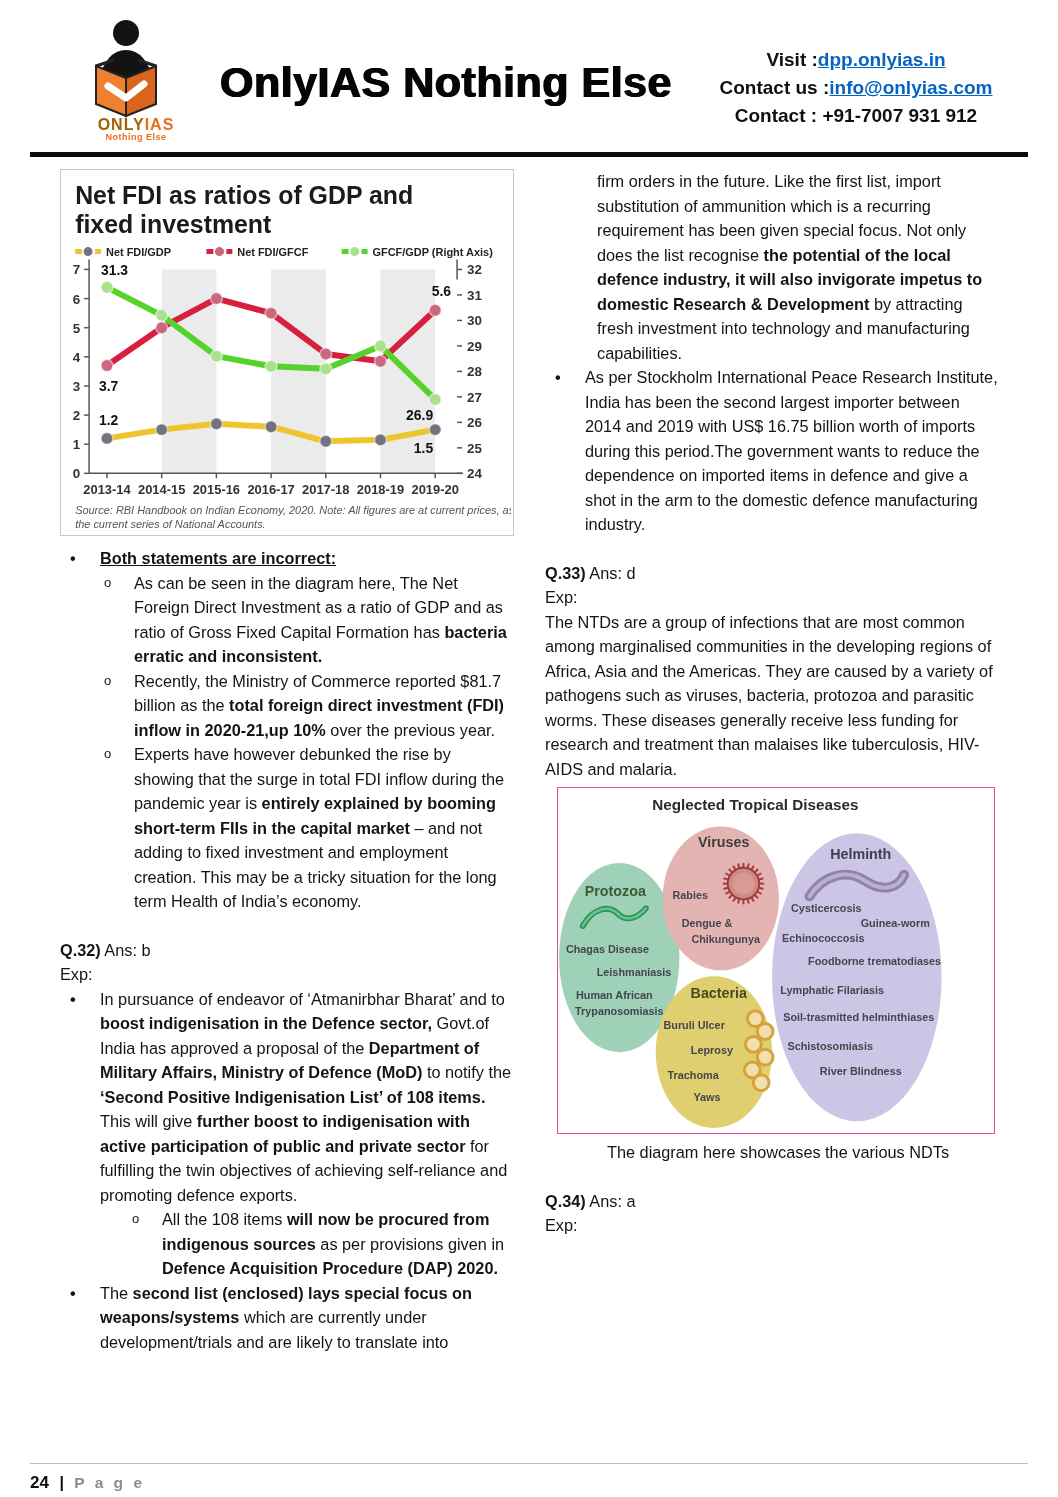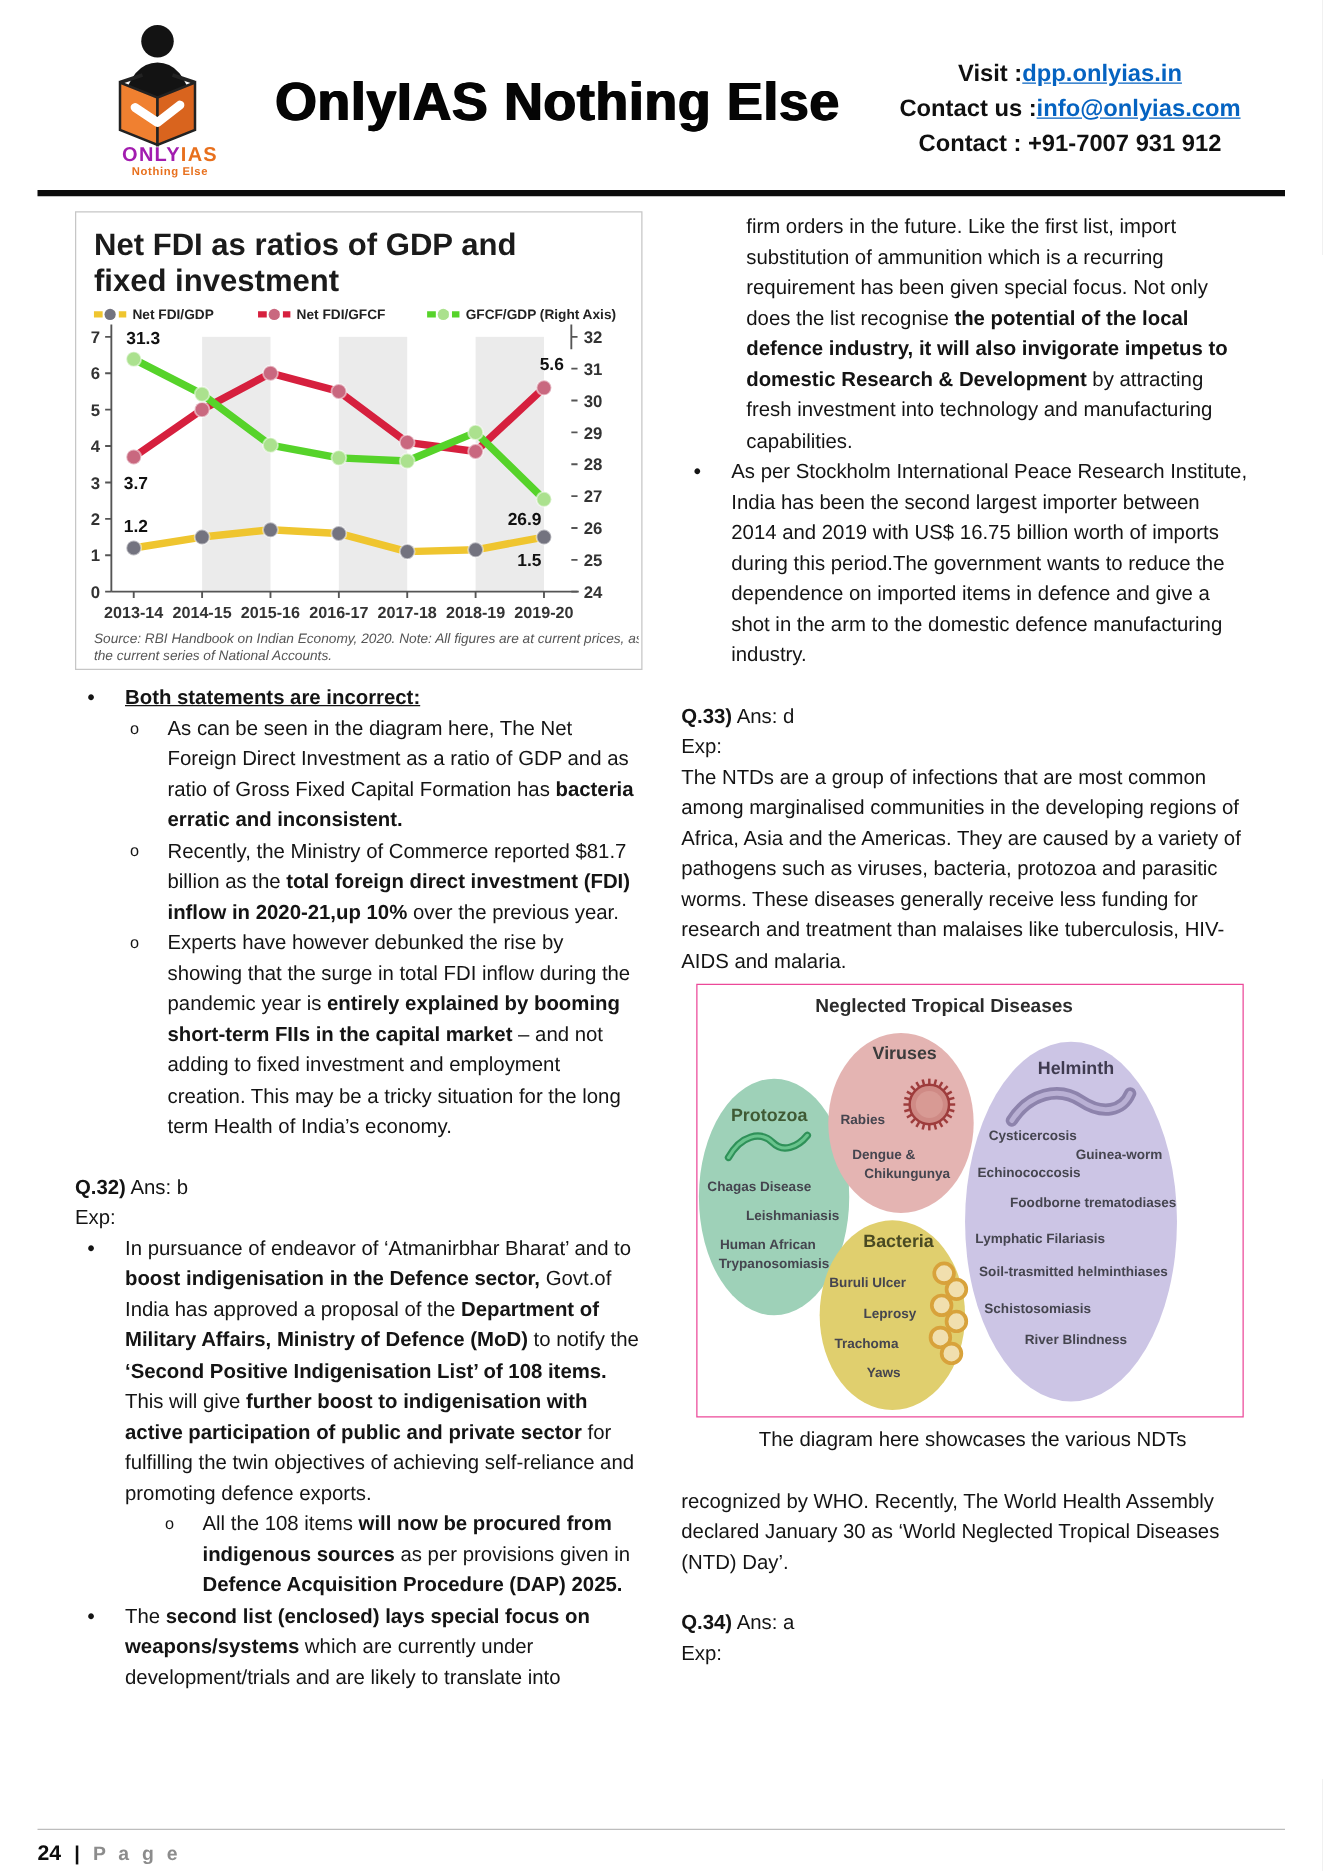--- a/index.html
+++ b/index.html
@@ -2,21 +2,21 @@
 <html style="--link: #0563C1; --brand: #E8701D;"><head>
 <meta charset="utf-8">
 <style>
   html,body{margin:0;padding:0;background:#e8e8e8;}
   .page{width:1058px;height:1497px;position:relative;background:#ffffff;
         font-family:"Liberation Sans",sans-serif;overflow:hidden;margin:0 auto;}
   
   header{display:flex;align-items:flex-start;padding:18px 36px 0 70px;}
   .logo{width:132px;flex:none;text-align:center;}
   .logo-text{font-size:16px;font-weight:800;letter-spacing:1px;line-height:14px;}
-  .logo-only{color:#a21caf;} .logo-ias{color:var(--brand,#E8701D);}
+  .logo-only{color:#a16207;} .logo-ias{color:var(--brand,#E8701D);}
   .logo-tag{font-size:9px;font-weight:800;color:var(--brand,#E8701D);letter-spacing:.5px;}
   .title{flex:1;text-align:center;font-size:43px;font-weight:900;color:#050505;
          margin:40px 0 0 0;letter-spacing:.5px;
          text-shadow:.7px 0 0 #050505,-.7px 0 0 #050505;}
   .contact{width:332px;flex:none;text-align:center;font-size:19px;font-weight:700;
            color:#101010;line-height:28px;margin-top:28px;}
   .contact a{color:var(--link,#0563C1);text-decoration:underline;}
   .rule{height:5px;background:#0b0b0b;margin:10px 30px 0 30px;}
   
   .cols{display:flex;gap:30px;padding:12px 43px 0 60px;align-items:flex-start;}
@@ -195,21 +195,21 @@
             <div class="btxt"><span>Experts have however debunked the rise by showing that the surge in total FDI inflow during the pandemic year is </span><span class="b">entirely explained by booming short-term FIIs in the capital market</span><span> – and not adding to fixed investment and employment creation. This may be a tricky situation for the long term Health of India’s economy.</span></div>
           </div>
           <div class="blk qa gap"><span class="b">Q.32)</span><span> Ans: b</span></div>
           <div class="blk label"><span>Exp:</span></div>
           <div class="blk bullet">
             <span class="marker">•</span>
             <div class="btxt"><span>In pursuance of endeavor of ‘Atmanirbhar Bharat’ and to </span><span class="b">boost indigenisation in the Defence sector,</span><span> Govt.of India has approved a proposal of the </span><span class="b">Department of Military Affairs, Ministry of Defence (MoD)</span><span> to notify the </span><span class="b">‘Second Positive Indigenisation List’ of 108 items.</span><span> This will give </span><span class="b">further boost to indigenisation with active participation of public and private sector</span><span> for fulfilling the twin objectives of achieving self-reliance and promoting defence exports.</span></div>
           </div>
           <div class="blk sub2">
             <span class="marker">o</span>
-            <div class="btxt"><span>All the 108 items </span><span class="b">will now be procured from indigenous sources</span><span> as per provisions given in </span><span class="b">Defence Acquisition Procedure (DAP) 2025.</span></div>
+            <div class="btxt"><span>All the 108 items </span><span class="b">will now be procured from indigenous sources</span><span> as per provisions given in </span><span class="b">Defence Acquisition Procedure (DAP) 2020.</span></div>
           </div>
           <div class="blk bullet">
             <span class="marker">•</span>
             <div class="btxt"><span>The </span><span class="b">second list (enclosed) lays special focus on weapons/systems</span><span> which are currently under development/trials and are likely to translate into</span></div>
           </div>
         </div>
     </section>
 
     <section class="col">
       <div id="right-blocks-top">
@@ -293,21 +293,20 @@
             <text x="276" y="266" font-size="11" font-weight="700" fill="#45454F" text-anchor="middle">Schistosomiasis</text>
             <text x="307" y="291" font-size="11" font-weight="700" fill="#45454F" text-anchor="middle">River Blindness</text>
             <g transform="translate(303,102)">
               <path d="M-48,8 C-34,-14 -10,-20 8,-8 C26,4 42,0 48,-14" stroke="#8D83AC" stroke-width="10" fill="none" stroke-linecap="round"></path>
               <path d="M-48,8 C-34,-14 -10,-20 8,-8 C26,4 42,0 48,-14" stroke="#B9B0D4" stroke-width="4" fill="none" stroke-linecap="round"></path>
             </g>
           </svg>
       </figure>
       <div id="right-blocks-bottom">
           <div class="blk caption"><span>The diagram here showcases the various NDTs</span></div>
-          <div class="blk para gap"><span>recognized by WHO. Recently, The World Health Assembly declared January 30 as ‘World Neglected Tropical Diseases (NTD) Day’.</span></div>
           <div class="blk qa gap"><span class="b">Q.34)</span><span> Ans: a</span></div>
           <div class="blk label"><span>Exp:</span></div>
         </div>
     </section>
   </main>
 
   <footer>
     <div class="footer-rule"></div>
     <span class="pg-num">24</span>
     <span class="pg-sep">|</span>

